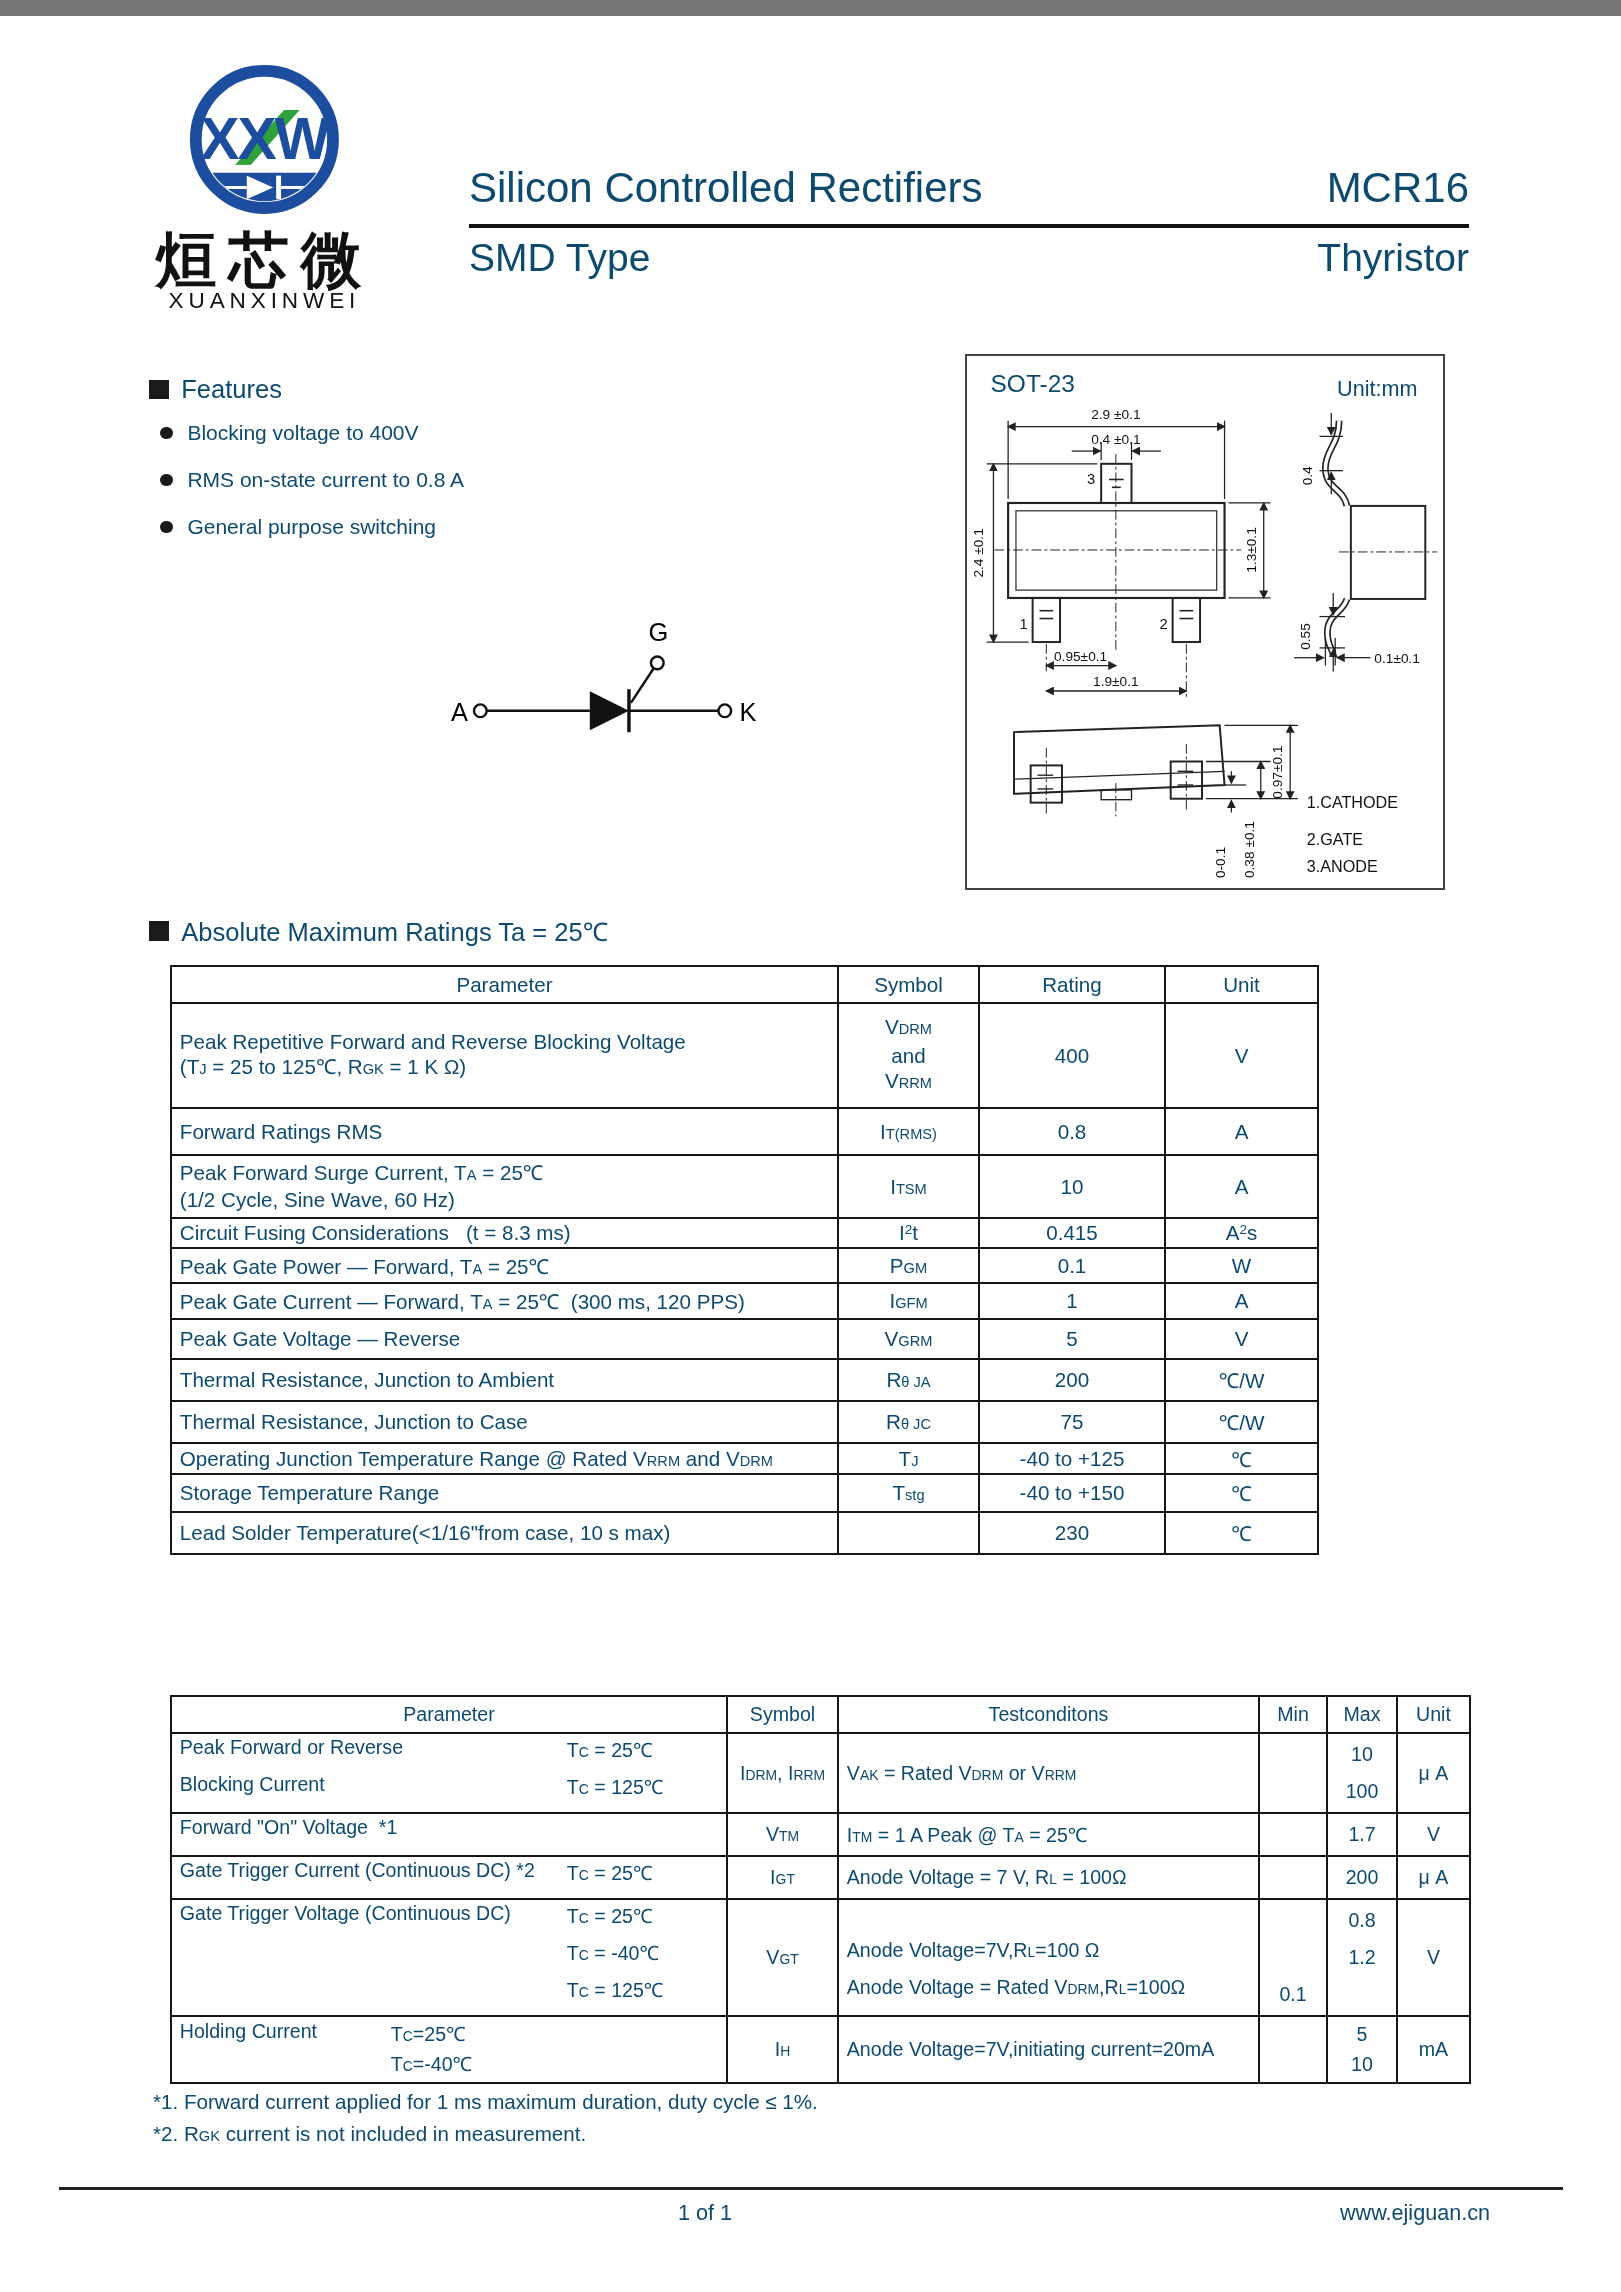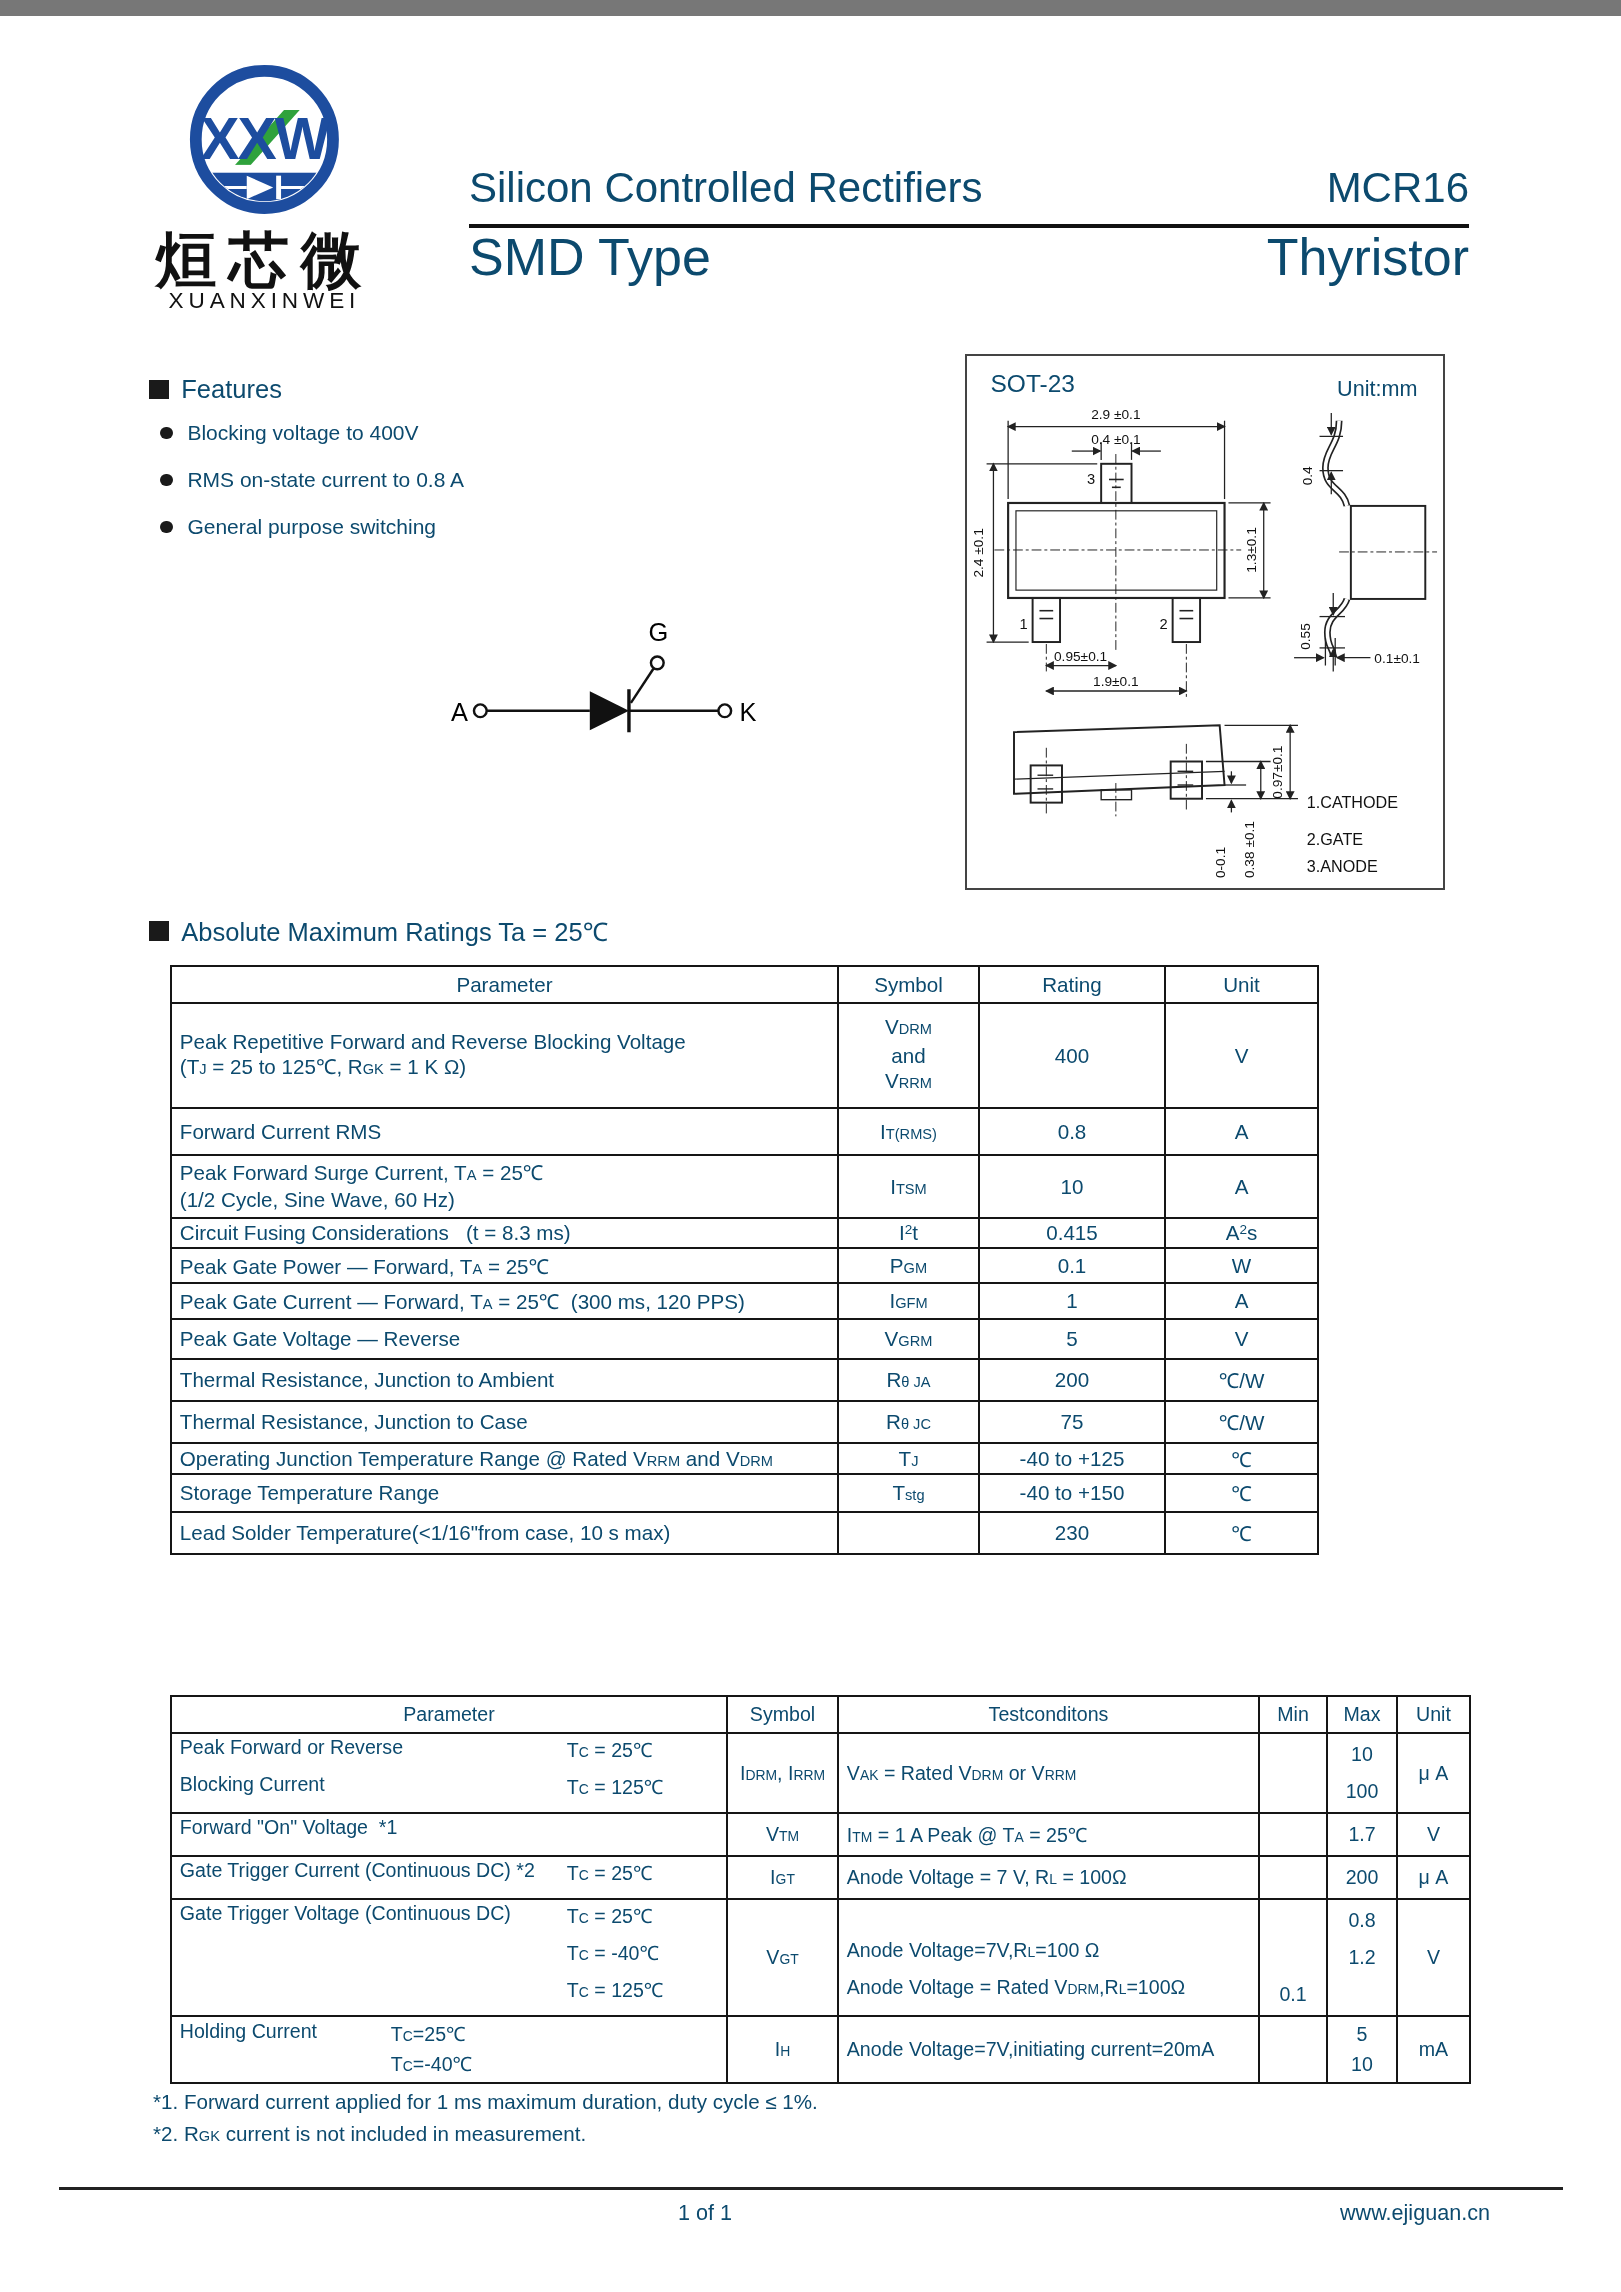--- a/index.html
+++ b/index.html
@@ -4,21 +4,21 @@
 <style>
   html,body{margin:0;padding:0;background:#777;}
   .page{position:relative;width:1621px;height:2293px;background:#fff;color:#0c4a6e;
         font-family:"Liberation Sans", sans-serif;overflow:hidden;margin:16px auto;}
   .abs{position:absolute;}
   .sb{font-size:71%;}                            
   .sp{font-size:66%;position:relative;top:-0.45em;}
   
   .titleline{left:469px;width:1000px;display:flex;justify-content:space-between;align-items:flex-end;}
   .t1{top:147px;font-size:42px;line-height:49px;}
-  .t2{top:218px;font-size:52px;line-height:47px;}
+  .t2{top:218px;font-size:39px;line-height:47px;}
   .hrule{left:469px;top:208px;width:1000px;height:3.9px;background:#111;}
   
   .sec{font-size:25.5px;display:flex;align-items:center;gap:12.7px;}
   .sq{display:inline-block;width:19.6px;height:19.6px;background:#1a1a1a;flex:0 0 auto;}
   
   .feat{display:flex;align-items:center;gap:14.7px;font-size:21px;}
   .dot{display:inline-block;width:12.7px;height:12.7px;border-radius:50%;background:#1a1a1a;flex:0 0 auto;}
   
   .pkgbox{left:965px;top:338px;width:476px;height:532px;border:2px solid #444;}
   .pkgname{left:23.5px;top:13.7px;font-size:24.5px;}
@@ -263,21 +263,21 @@
           </td>
       <td class="cc sym3">
         <div>V<span class="sb">DRM</span></div>
             <div>and</div>
             <div>V<span class="sb">RRM</span></div>
           </td>
       <td class="cc">400</td>
       <td class="cc">V</td>
     </tr>
     <tr class="h48">
-      <td class="cl">Forward Current RMS</td>
+      <td class="cl">Forward Ratings RMS</td>
       <td class="cc">I<span class="sb">T(RMS)</span></td>
       <td class="cc">0.8</td>
       <td class="cc">A</td>
     </tr>
     <tr class="h64">
       <td class="cl p2l">
         <div>Peak Forward Surge Current, T<span class="sb">A</span> = 25℃</div>
             <div>(1/2 Cycle, Sine Wave, 60 Hz)</div>
           </td>
       <td class="cc">I<span class="sb">TSM</span></td>

